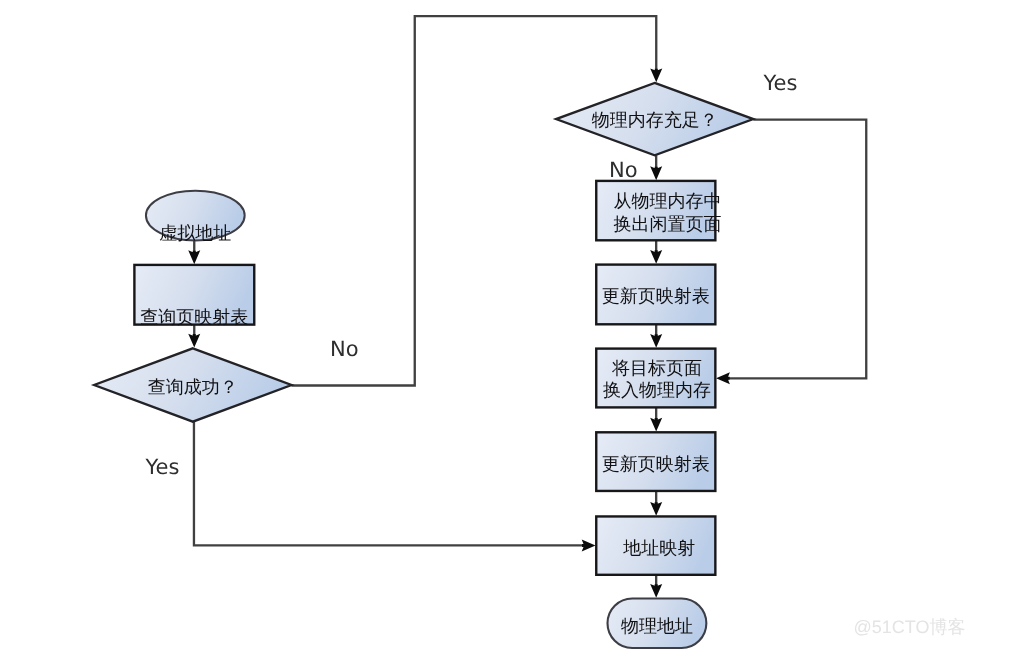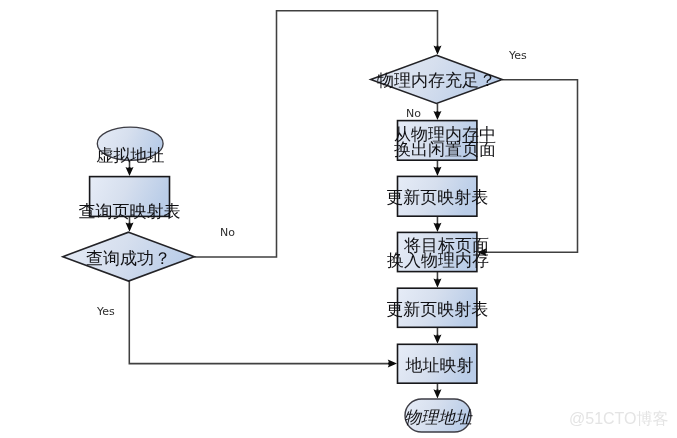--- a/index.html
+++ b/index.html
@@ -23,39 +23,39 @@
   svg.diagram {
     position: absolute;
     left: 0;
     top: 0;
     width: 677px;
     height: 438px;
   }
   .node-label {
     position: absolute;
     color: #111114;
-    font-size: 17px;
+    font-size: 12px;
     line-height: 15px;
-    text-align: right;
+    text-align: center;
     white-space: pre;
     pointer-events: none;
   }
   .edge-label {
     position: absolute;
     color: #2e2e2e;
-    font-size: 11px;
+    font-size: 14px;
     line-height: 12px;
     font-family: "DejaVu Sans", sans-serif;
   }
   .watermark {
     position: absolute;
     left: 569px;
     top: 409px;
     color: #e4e4e4;
-    font-size: 16px;
+    font-size: 12px;
     line-height: 19px;
     white-space: nowrap;
     font-family: "Liberation Sans", sans-serif;
   }
 </style>
 </head>
 <body>
 
 <div id="canvas">
   <svg class="diagram" viewBox="0 0 677 438">
@@ -133,20 +133,20 @@
       <div class="node-label" style="left: 89.6px; top: 176.6px; width: 79.9px; height: 54px; display: flex; align-items: center; justify-content: center; padding-top: 15px; box-sizing: border-box;">查询页映射表</div>
       <div class="node-label" style="left: 62.8px; top: 232.2px; width: 131.5px; height: 48.9px; display: flex; align-items: center; justify-content: center; padding-top: 3px; box-sizing: border-box;">查询成功？</div>
       <div class="node-label" style="left: 370.7px; top: 55.3px; width: 131.5px; height: 48.2px; display: flex; align-items: center; justify-content: center; padding-top: 3px; box-sizing: border-box;">物理内存充足？</div>
       <div class="node-label" style="left: 397.5px; top: 120.6px; width: 95px; height: 39.6px; display: flex; align-items: center; justify-content: center; padding-top: 3px; box-sizing: border-box;">从物理内存中
 换出闲置页面</div>
       <div class="node-label" style="left: 397.5px; top: 176.4px; width: 79.4px; height: 39.8px; display: flex; align-items: center; justify-content: center; padding-top: 3px; box-sizing: border-box;">更新页映射表</div>
       <div class="node-label" style="left: 397.5px; top: 232.4px; width: 81px; height: 39.2px; display: flex; align-items: center; justify-content: center; padding-top: 3px; box-sizing: border-box;">将目标页面
 换入物理内存</div>
       <div class="node-label" style="left: 397.5px; top: 288.2px; width: 79.4px; height: 39.1px; display: flex; align-items: center; justify-content: center; padding-top: 3px; box-sizing: border-box;">更新页映射表</div>
       <div class="node-label" style="left: 397.5px; top: 344.3px; width: 84px; height: 38.9px; display: flex; align-items: center; justify-content: center; padding-top: 3px; box-sizing: border-box;">地址映射</div>
-      <div class="node-label" style="left: 405px; top: 399px; width: 65.9px; height: 33px; display: flex; align-items: center; justify-content: center; padding-top: 3px; box-sizing: border-box; font-style: italic;">物理地址</div>
+      <div class="node-label" style="left: 405px; top: 399px; width: 65.9px; height: 33px; display: flex; align-items: center; justify-content: center; padding-top: 3px; box-sizing: border-box;">物理地址</div>
       <div class="edge-label" style="left: 220px; top: 227px;">No</div>
       <div class="edge-label" style="left: 97px; top: 306px;">Yes</div>
       <div class="edge-label" style="left: 509px; top: 50px;">Yes</div>
       <div class="edge-label" style="left: 406px; top: 108px;">No</div>
     </div>
   <div class="watermark">@51CTO博客</div>
 </div>
 
 </body></html>

